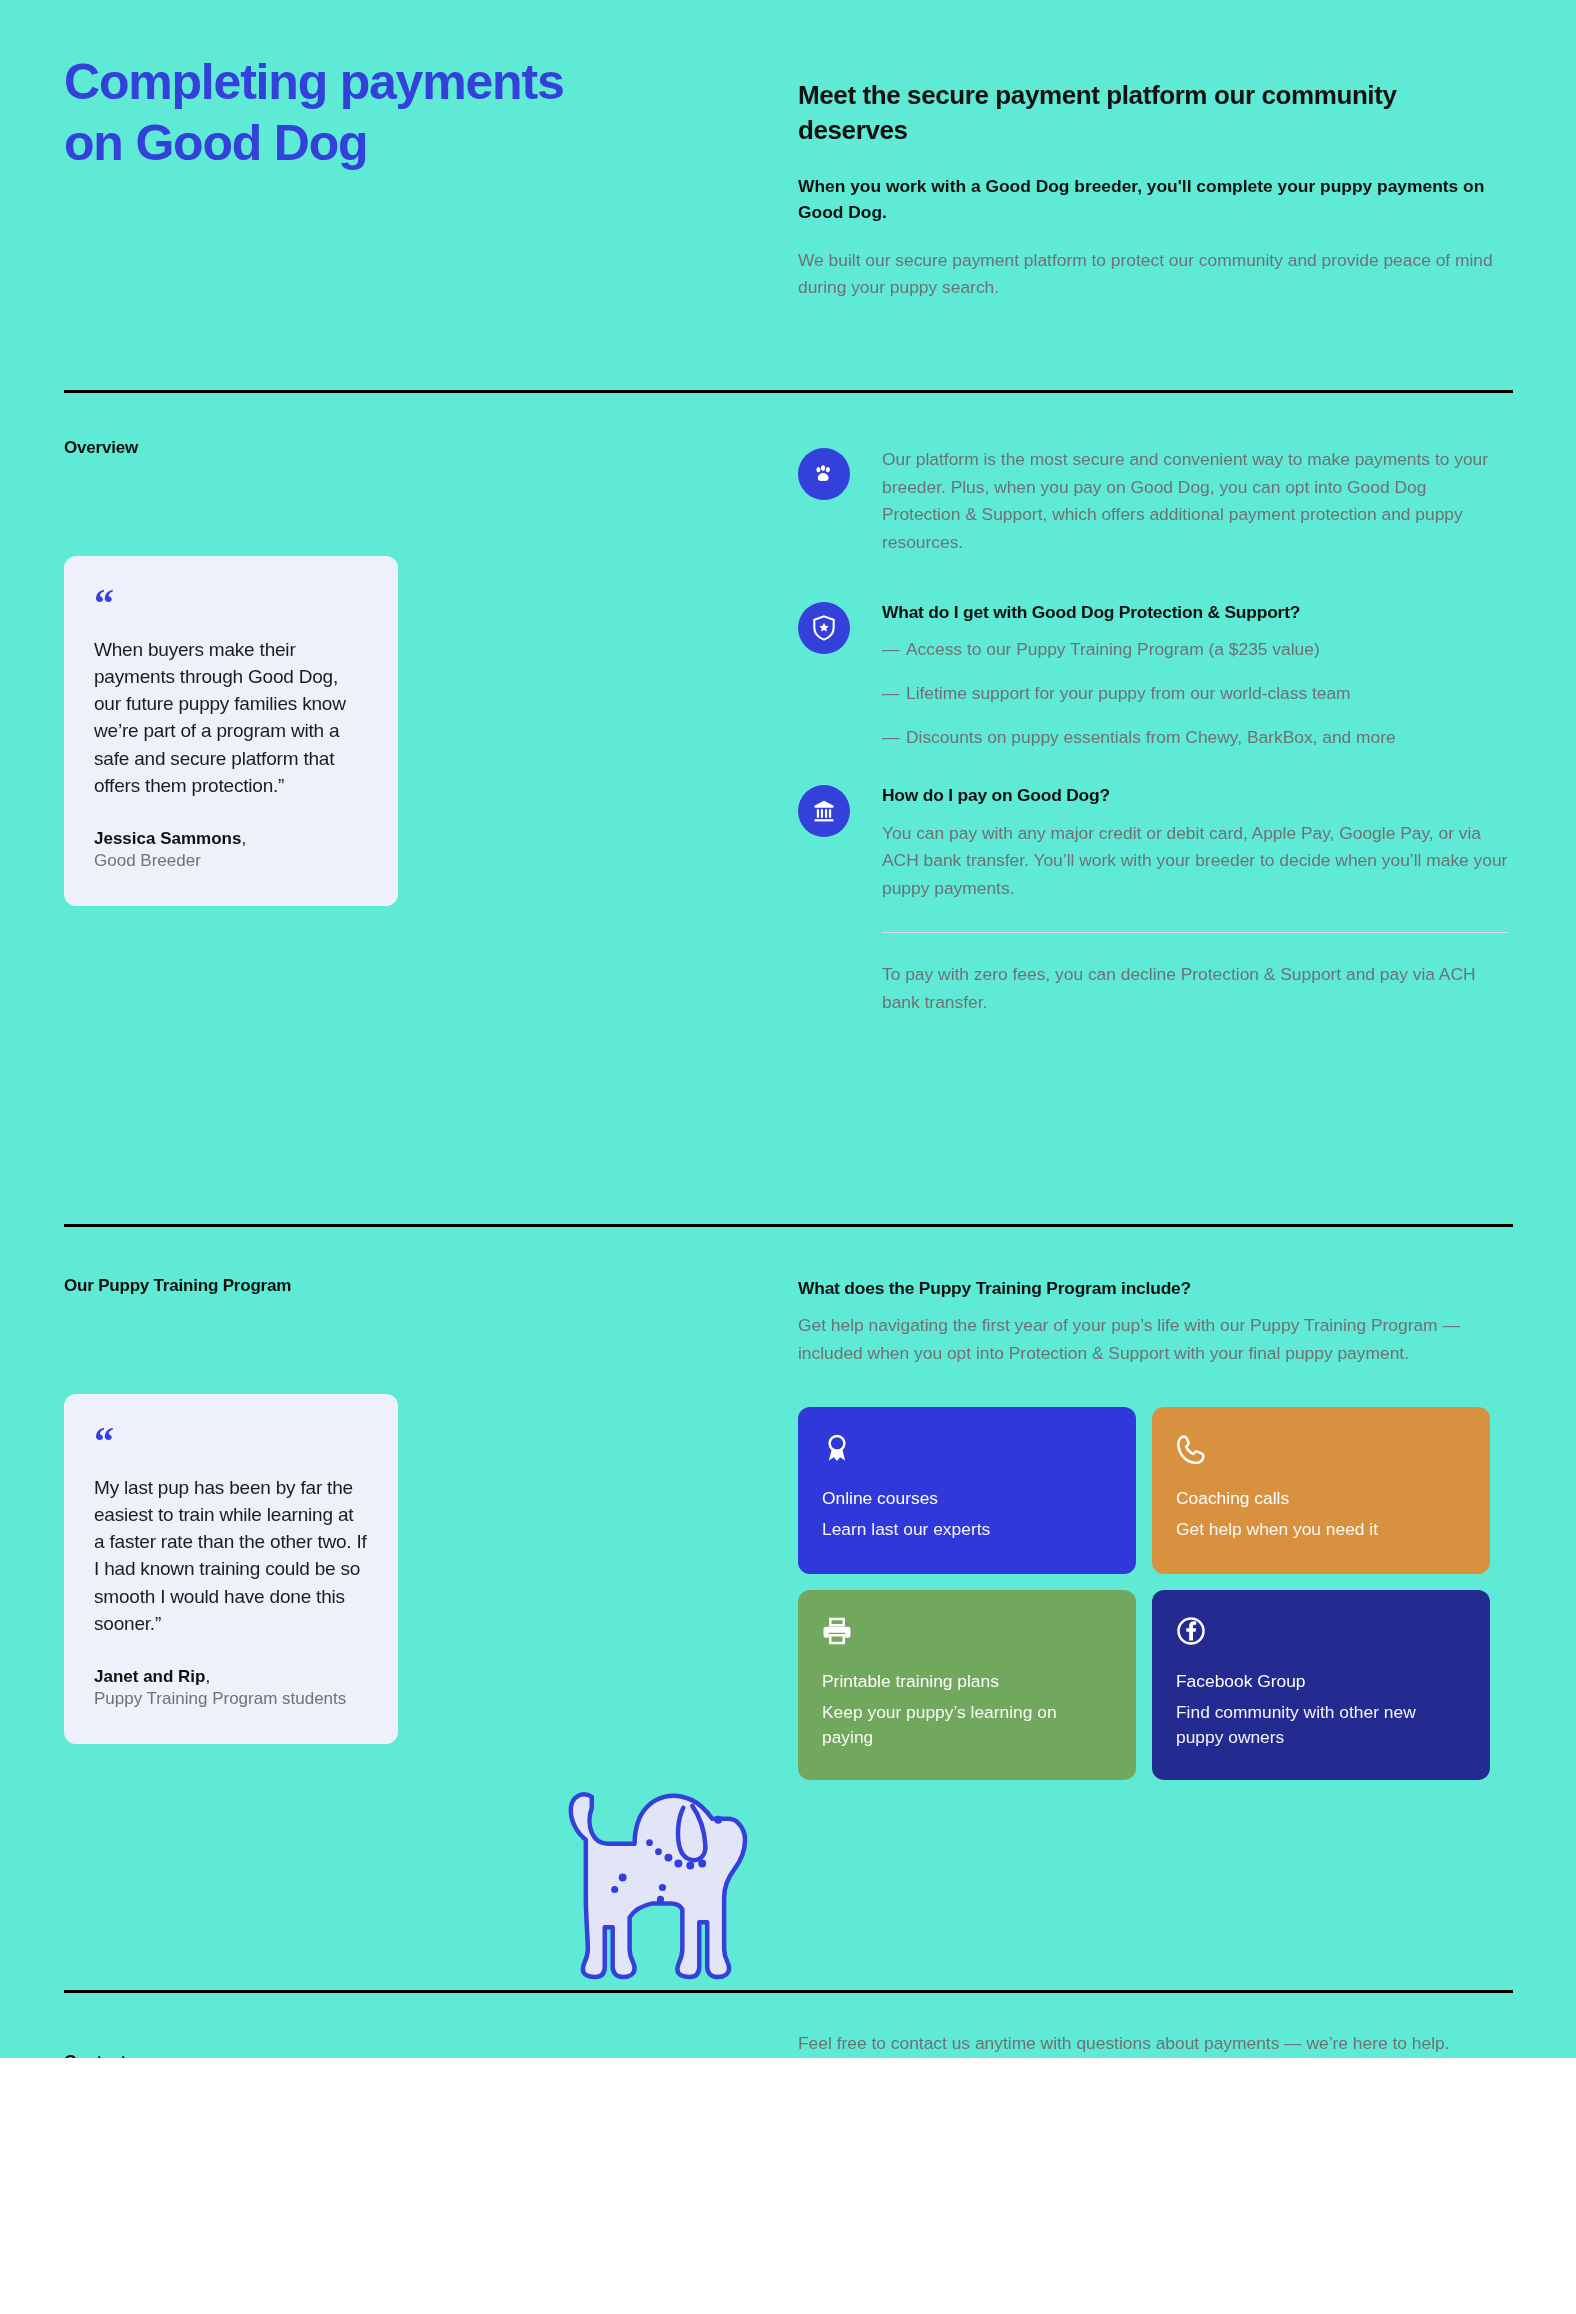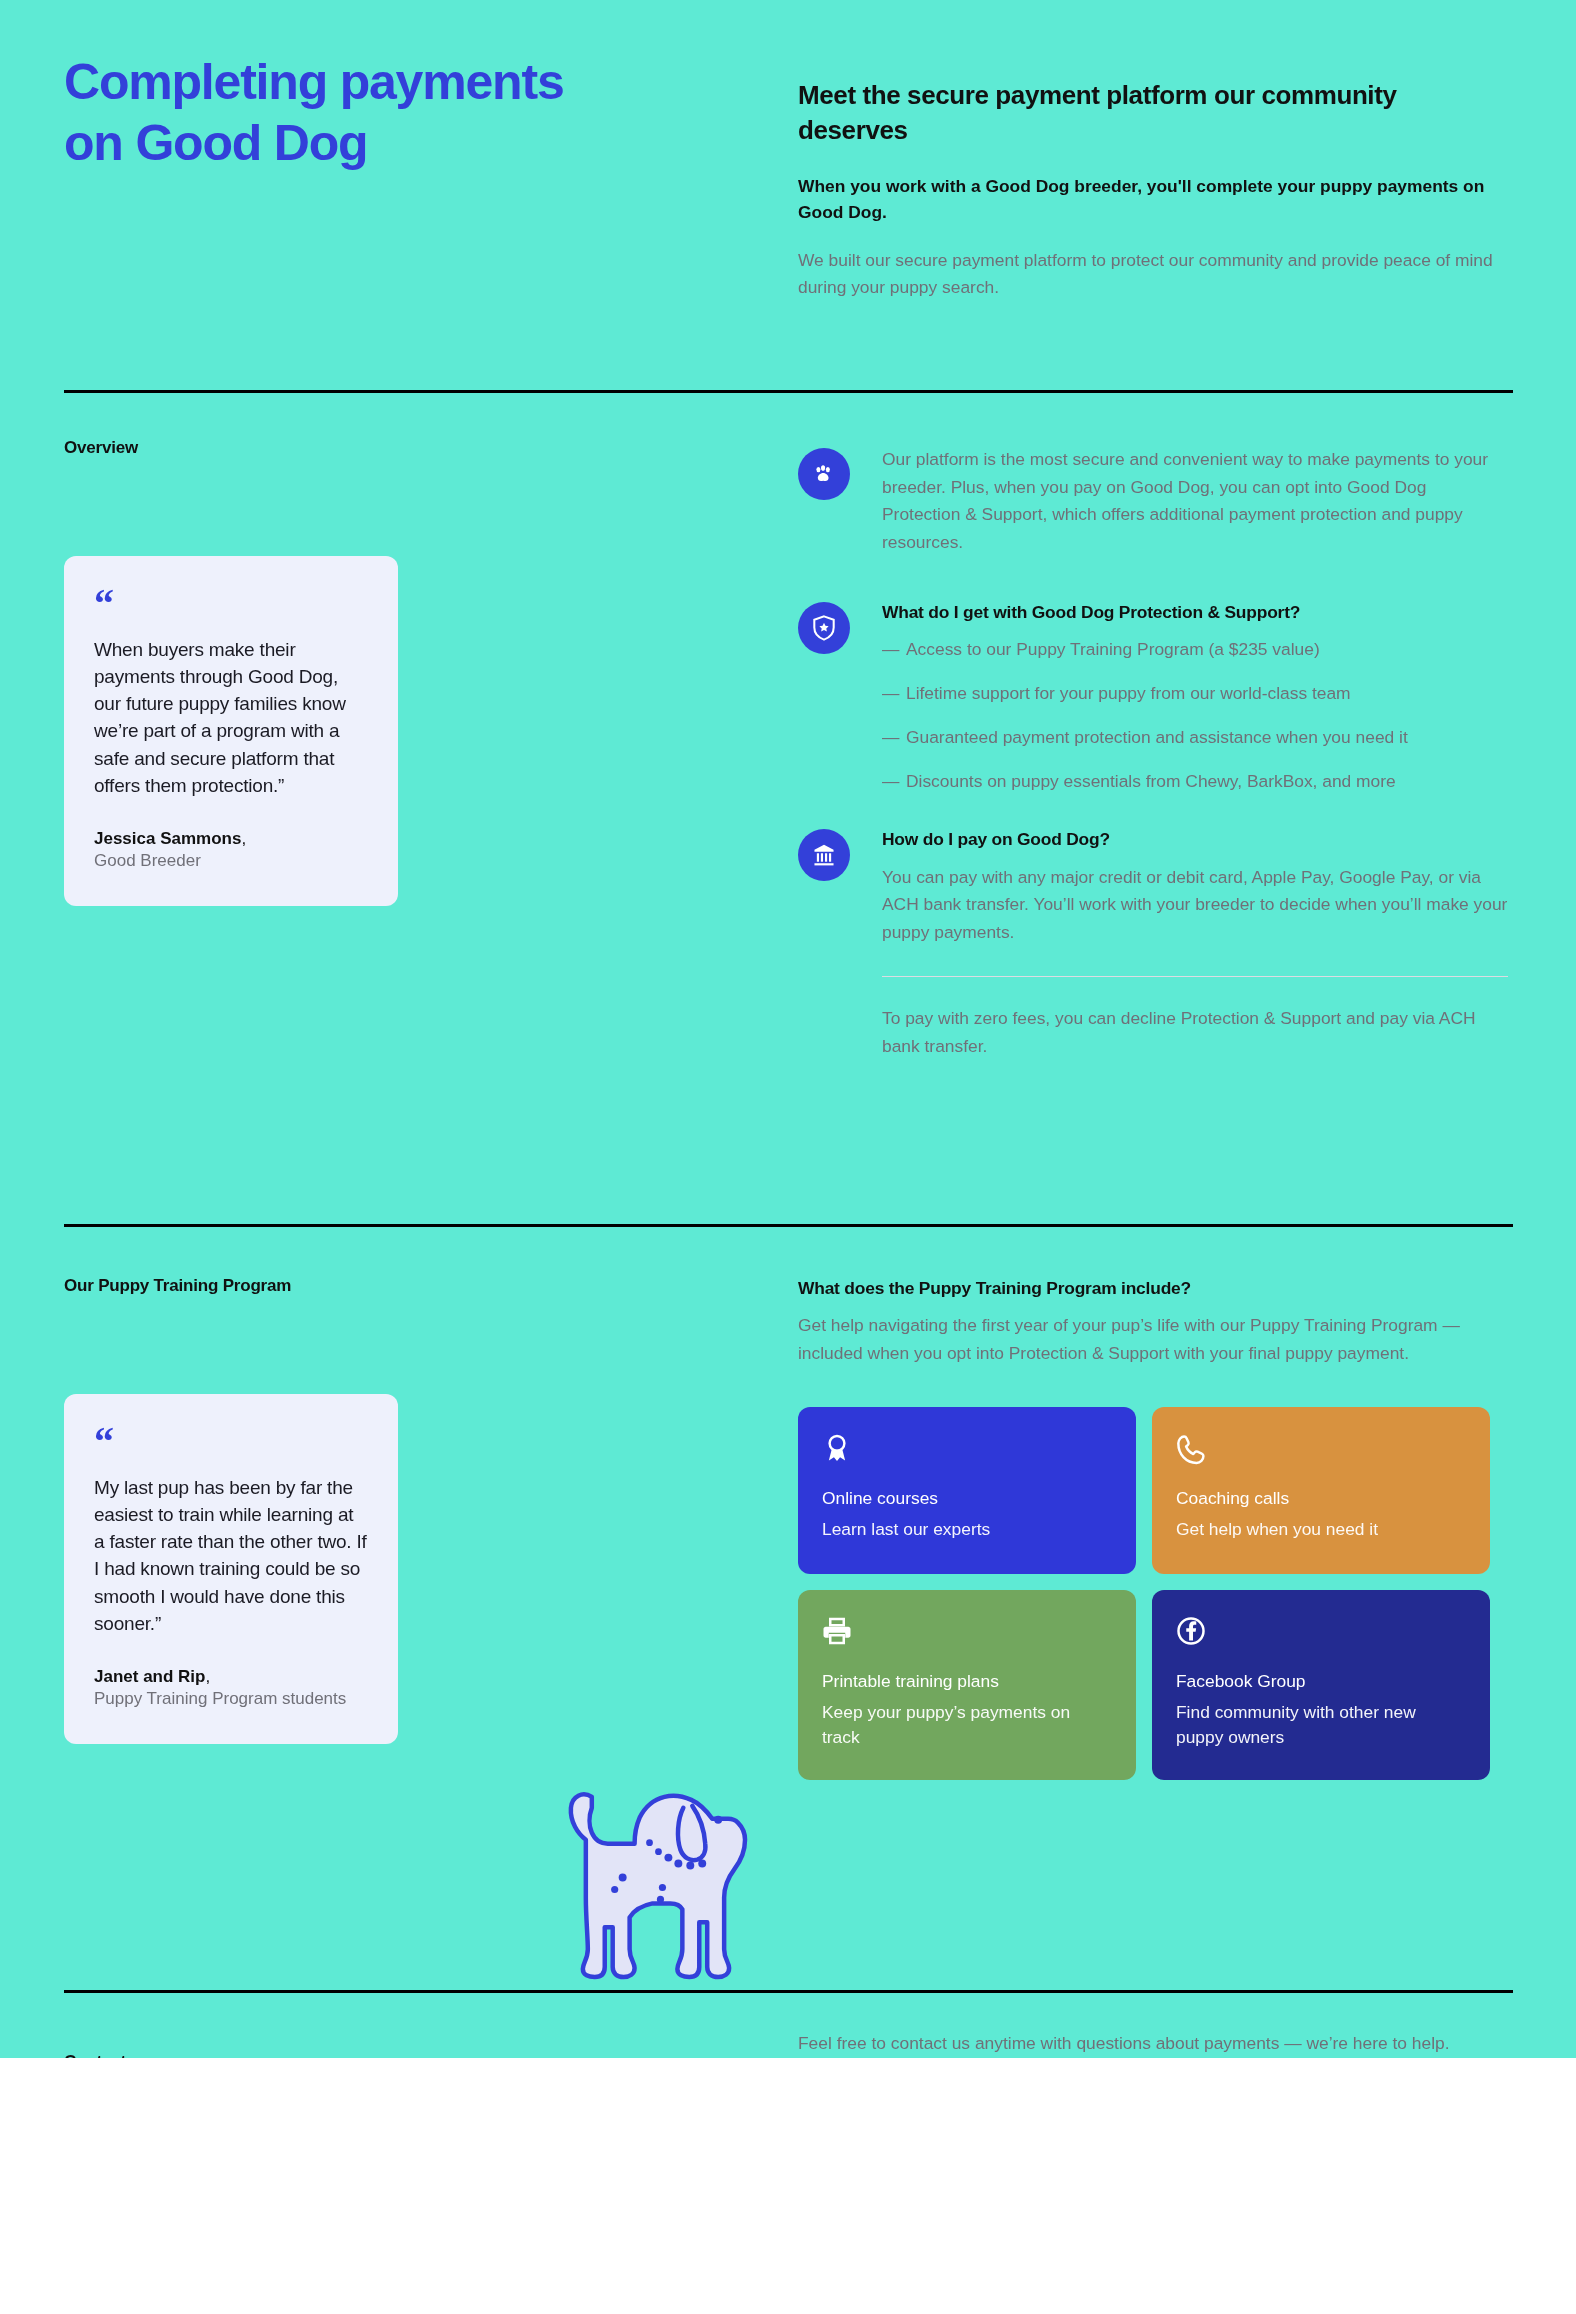--- a/index.html
+++ b/index.html
@@ -264,21 +264,20 @@
       <div class="faq-icon">
         <svg width="26" height="28" viewBox="0 0 24 26" fill="none">
           <path d="M12 2.2 21 5.4v7.2c0 5.3-3.7 9.3-9 11.2-5.3-1.9-9-5.9-9-11.2V5.4L12 2.2z" stroke="#ffffff" stroke-width="1.9" fill="none"></path>
           <path d="M12 8.1l1.32 2.76 2.98.4-2.17 2.1.53 2.98L12 14.93l-2.66 1.41.53-2.98-2.17-2.1 2.98-.4L12 8.1z" fill="#ffffff"></path>
         </svg>
       </div>
       <div class="faq-q">What do I get with Good Dog Protection &amp; Support?</div>
       <ul class="faq-list">
         <li>Access to our Puppy Training Program (a $235 value)</li>
         <li>Lifetime support for your puppy from our world-class team</li>
-        <li>Guaranteed payment protection and assistance when you need it</li>
         <li>Discounts on puppy essentials from Chewy, BarkBox, and more</li>
       </ul>
     </div>
 
     <div class="faq" style="margin-top:32px;">
       <div class="faq-icon">
         <svg width="26" height="26" viewBox="0 0 24 24" fill="#ffffff">
           <path d="M12 2.6 3.2 7.2v1.7h17.6V7.2L12 2.6z"></path>
           <rect x="5.4" y="10.4" width="2" height="7.8"></rect>
           <rect x="9.1" y="10.4" width="2" height="7.8"></rect>
@@ -406,21 +405,21 @@
 
       <div class="card" style="background:#72a75e;">
         <div class="card-icon">
           <svg width="30" height="30" viewBox="0 0 24 24" fill="none">
             <rect x="6.6" y="2.4" width="10.8" height="5" stroke="#ffffff" stroke-width="2"></rect>
             <path d="M3 8.6h18c1 0 1.8.8 1.8 1.8v5.2c0 1-.8 1.8-1.8 1.8h-2.4v-4H5.4v4H3c-1 0-1.8-.8-1.8-1.8v-5.2C1.2 9.4 2 8.6 3 8.6z" fill="#ffffff"></path>
             <rect x="6.6" y="15.4" width="10.8" height="6.2" stroke="#ffffff" stroke-width="2" fill="none"></rect>
           </svg>
         </div>
         <div class="card-title">Printable training plans</div>
-        <div class="card-sub">Keep your puppy’s payments on track</div>
+        <div class="card-sub">Keep your puppy’s learning on paying</div>
       </div>
 
       <div class="card" style="background:#232b91;">
         <div class="card-icon">
           <svg width="30" height="30" viewBox="0 0 24 24" fill="none">
             <circle cx="12" cy="12" r="10" stroke="#ffffff" stroke-width="2" fill="none"></circle>
             <path d="M13.6 12.6h2.1l.4-2.8h-2.5V8.2c0-.8.3-1.3 1.4-1.3h1.2V4.4c-.5-.07-1.3-.14-2.1-.14-2.2 0-3.6 1.3-3.6 3.7v1.84H8.2v2.8h2.3v7h3.1v-7z" fill="#ffffff"></path>
           </svg>
         </div>
         <div class="card-title">Facebook Group</div>

